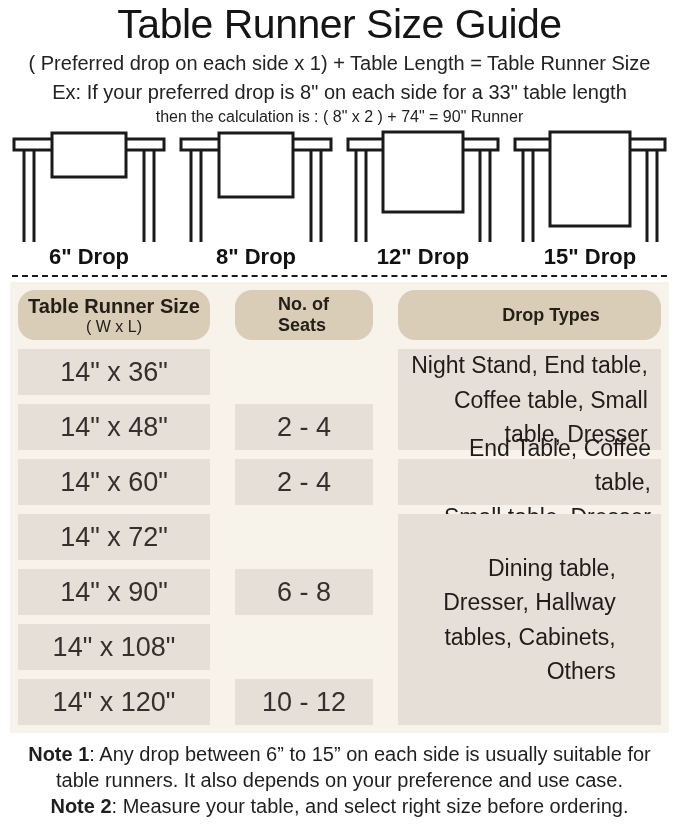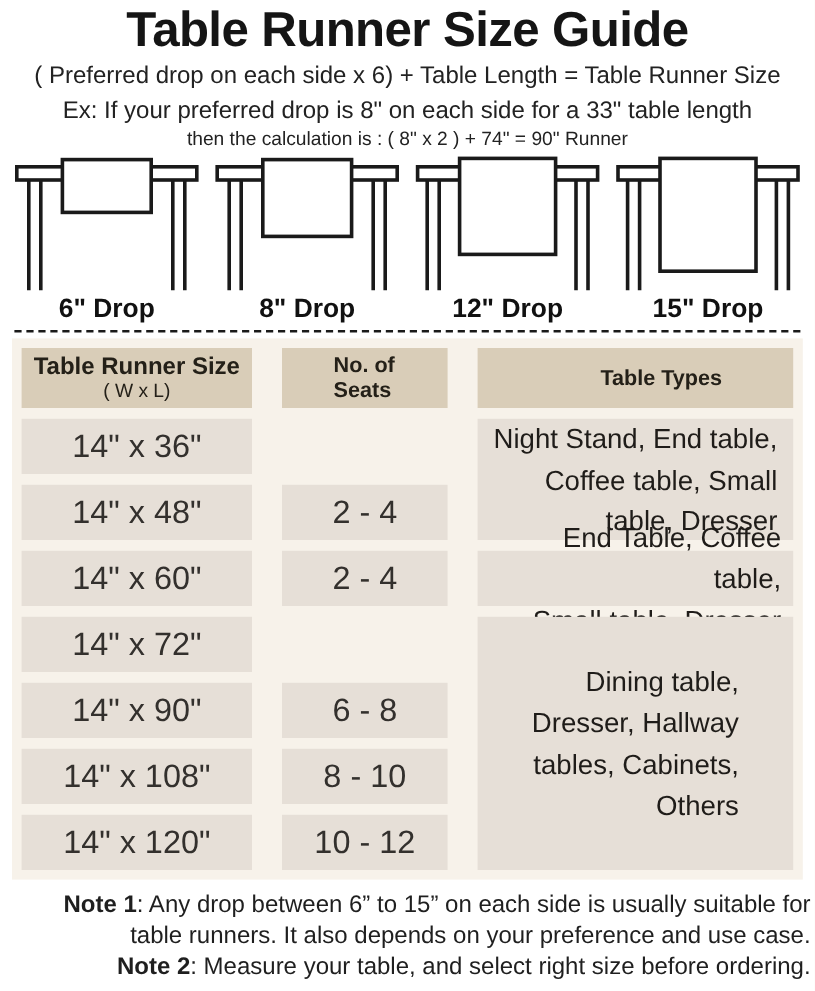--- a/index.html
+++ b/index.html
@@ -7,21 +7,21 @@
   body {
     width: 679px; height: 826px;
     background: #ffffff;
     color: #1c1c1c;
     font-family: "Liberation Sans", sans-serif;
     overflow: hidden;
   }
   .header { text-align: center; }
   .page-title {
     margin: 0; padding-top: 2px;
-    font-size: 41px; font-weight: 700; line-height: 1.08;
+    font-size: 41px; font-weight: 400; line-height: 1.08;
     letter-spacing: -0.5px; color: #151515;
   }
   .formula-line { font-size: 20px; margin-top: 6px; color: #222; }
   .calc-line    { font-size: 16px; margin-top: 4px; color: #222; }
 
   .diagrams {
     display: flex; justify-content: space-between;
     padding: 4px 8px 0 8px;
   }
   .figure { width: 162px; text-align: center; }
@@ -46,52 +46,53 @@
   .r1 { grid-row: 1; } .r2 { grid-row: 2; } .r3 { grid-row: 3; } .r4 { grid-row: 4; }
   .r5 { grid-row: 5; } .r6 { grid-row: 6; } .r7 { grid-row: 7; } .r8 { grid-row: 8; }
   .span2 { grid-row: 2 / span 2; }
   .span4 { grid-row: 5 / span 4; }
 
   .hcell {
     background: #d9cdb8;
     display: flex; flex-direction: column;
     align-items: center; justify-content: center;
     color: #242018;
+    border-radius: 17px;
   }
   .hcell .h-main { font-size: 20px; font-weight: 700; line-height: 1.15; }
   .hcell .h-sub  { font-size: 16px; font-weight: 400; line-height: 1.15; }
   .hcell .h-big  { font-size: 18px; font-weight: 700; margin-left: 43px; }
 
   .cell {
     background: #e6dfd7;
     display: flex; align-items: center; justify-content: center;
     font-size: 27px; font-weight: 400; color: #33302d;
   }
   .type-cell {
     background: #e6dfd7;
     display: flex; align-items: center; justify-content: center;
     text-align: right; white-space: pre-line;
     font-size: 23px; font-weight: 400; line-height: 1.5; color: #1f1c19;
     padding: 0 10px;
   }
 
   .notes {
     margin: 8px auto 0 auto; width: 672px;
-    text-align: right; font-size: 20px; line-height: 1.3; color: #1f1f1f;
+    text-align: center; font-size: 20px; line-height: 1.3; color: #1f1f1f;
   }
   .note { margin: 0; }
   .note .note-label { font-weight: 700; }
   .note .note-text { white-space: pre-line; }
 </style>
 </head>
 <body>
 
 <div class="header">
   <h1 class="page-title">Table Runner Size Guide</h1>
-  <div class="formula-line">( Preferred drop on each side x 6) + Table Length = Table Runner Size</div>
+  <div class="formula-line">( Preferred drop on each side x 1) + Table Length = Table Runner Size</div>
   <div class="formula-line">Ex: If your preferred drop is 8" on each side for a 33" table length</div>
   <div class="calc-line">then the calculation is : ( 8" x 2 ) + 74" = 90" Runner</div>
 </div>
 
 <div class="diagrams">
   <div class="figure">
     <svg viewBox="0 0 162 112">
       <rect x="6" y="9" width="150" height="11" fill="#fff" stroke="#1a1a1a" stroke-width="3"></rect>
       <line x1="16" y1="20" x2="16" y2="112" stroke="#1a1a1a" stroke-width="3"></line>
       <line x1="26" y1="20" x2="26" y2="112" stroke="#1a1a1a" stroke-width="3"></line>
@@ -140,21 +141,21 @@
 
 <div class="size-table">
   <div class="hcell c1 r1">
     <div class="h-main">Table Runner Size</div>
     <div class="h-sub">( W x L)</div>
   </div>
   <div class="hcell c2 r1">
     <div class="h-big">No. of Seats</div>
   </div>
   <div class="hcell c3 r1">
-    <div class="h-big">Table Types</div>
+    <div class="h-big">Drop Types</div>
   </div>
 
   <div class="cell c1 r2">14" x 36"</div>
   <div class="type-cell c3 span2">Night Stand, End table,
 Coffee table, Small
 table, Dresser</div>
 
   <div class="cell c1 r3">14" x 48"</div>
   <div class="cell c2 r3">2 - 4</div>
 
@@ -166,21 +167,20 @@
   <div class="cell c1 r5">14" x 72"</div>
   <div class="type-cell c3 span4">Dining table,
 Dresser, Hallway
 tables, Cabinets,
 Others</div>
 
   <div class="cell c1 r6">14" x 90"</div>
   <div class="cell c2 r6">6 - 8</div>
 
   <div class="cell c1 r7">14" x 108"</div>
-  <div class="cell c2 r7">8 - 10</div>
 
   <div class="cell c1 r8">14" x 120"</div>
   <div class="cell c2 r8">10 - 12</div>
 </div>
 
 <div class="notes">
   <p class="note"><span class="note-label">Note 1</span><span class="note-text">: Any drop between 6” to 15” on each side is usually suitable for
 table runners. It also depends on your preference and use case.</span></p>
   <p class="note"><span class="note-label">Note 2</span><span class="note-text">: Measure your table, and select right size before ordering.</span></p>
 </div>

